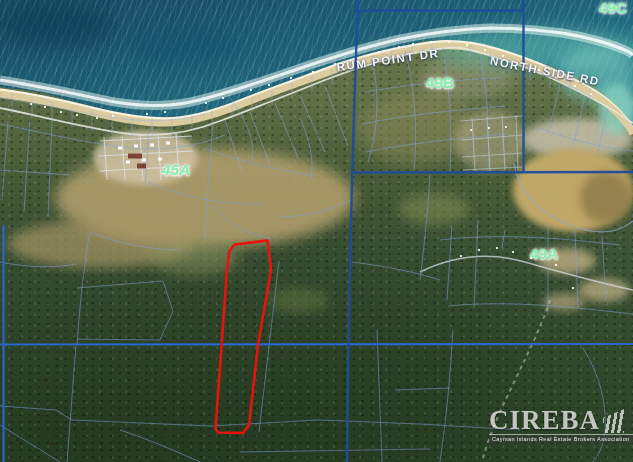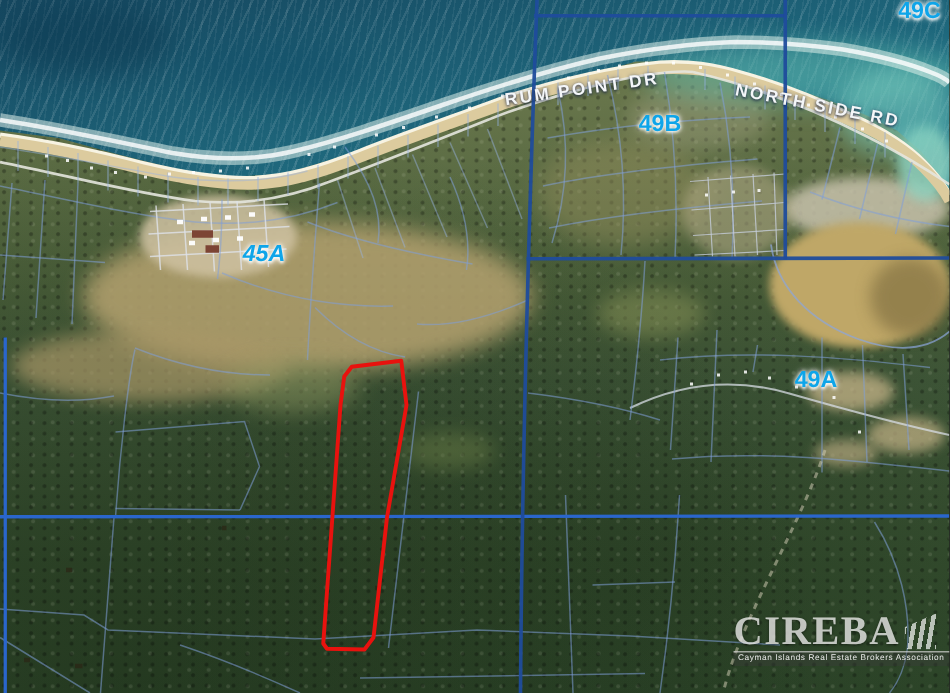--- a/index.html
+++ b/index.html
@@ -20,21 +20,21 @@
     background:linear-gradient(168deg,#15475f 0%,#1c5e74 18%,#23788a 38%,#2f95a0 55%,#49b0ac 70%,#7fd0c2 85%,#b9e8d8 97%);
     clip-path:polygon(0px 0px,633px 0px,633px 130px,624px 114px,614px 101px,598px 87px,578px 77px,553px 67px,523px 57px,489px 48px,455px 41px,424px 41px,389px 51px,349px 63px,309px 77px,269px 89px,229px 104px,189px 116px,149px 118px,119px 113px,79px 103px,39px 92px,0px 87px);}
   .ocean::after{content:"";position:absolute;inset:0;
     background-image:
       repeating-linear-gradient(115deg, rgba(255,255,255,.10) 0 1.5px, transparent 1.5px 8px),
       repeating-linear-gradient(98deg, rgba(255,255,255,.06) 0 1px, transparent 1px 5px);}
   .patches{position:absolute;inset:0;z-index:3;}
   .patch{position:absolute;border-radius:50%;}
   svg.overlay{position:absolute;inset:0;z-index:4;}
   .lbl{position:absolute;z-index:6;white-space:nowrap;pointer-events:none;}
-  .block-lbl{font-size:15.5px;font-weight:bold;color:#0ea5e9;
+  .block-lbl{font-size:15.5px;font-weight:bold;color:#86efac;
     text-shadow:0 0 3px rgba(255,255,255,.95),0 0 5px rgba(255,255,255,.85),0 1px 2px rgba(255,255,255,.9);}
   .road-lbl{font-size:11.5px;font-weight:bold;letter-spacing:1.6px;color:#f4f6f8;
     text-shadow:0 1px 2px rgba(20,30,60,.75),0 0 3px rgba(40,60,100,.5);}
   
   .watermark{position:absolute;left:489px;top:407px;z-index:8;pointer-events:none;}
   .wm-row{display:flex;align-items:flex-end;}
   .wm-title{font-family:"Liberation Serif",serif;font-weight:bold;font-size:27px;line-height:26px;
     letter-spacing:1px;color:rgba(250,250,248,.75);text-shadow:0 1px 2px rgba(0,0,0,.45);}
   .wm-icon{display:inline-block;width:21px;height:24px;margin-left:3px;opacity:.75;
     background:repeating-linear-gradient(100deg, rgba(255,255,255,.9) 0 3px, rgba(255,255,255,0) 3px 6px);

